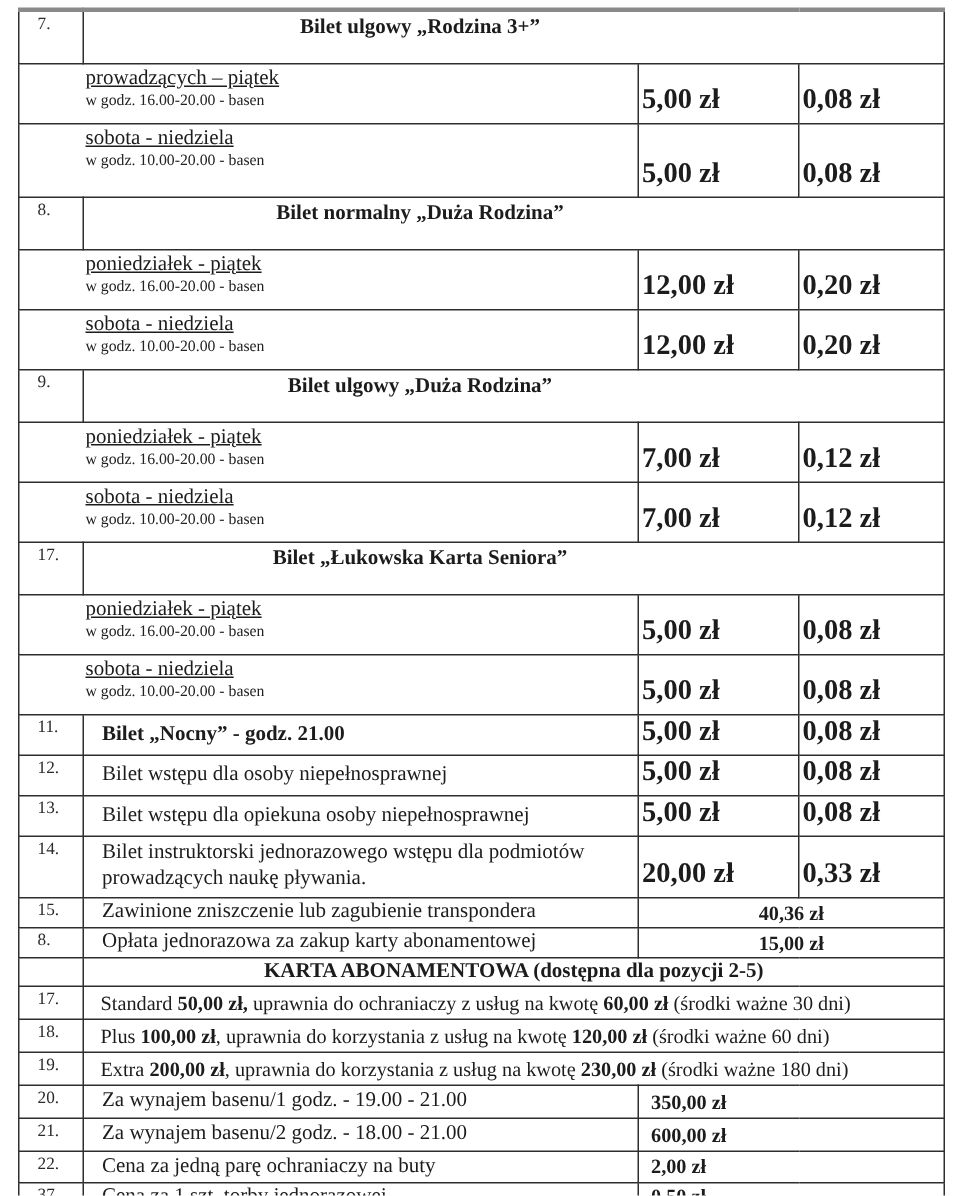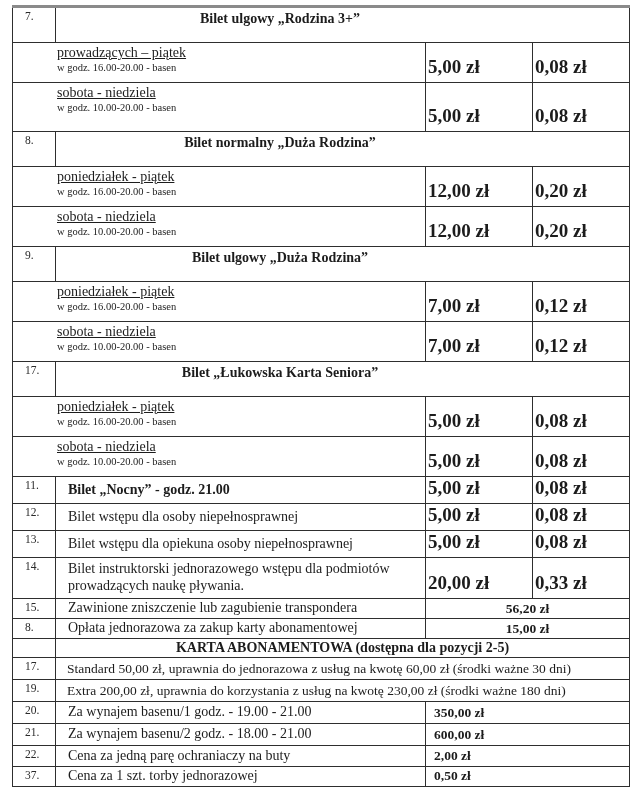--- a/index.html
+++ b/index.html
@@ -48,21 +48,21 @@
   tr.it1 td{height:18px;} tr.it2 td{height:17px;} tr.it3 td{height:16px;}
   tr.it4 td{height:36px;} tr.fee td{height:17px;}
   td.mprice{text-align:center;font-weight:bold;font-size:13.5px;vertical-align:middle;padding:0 2px;}
 
   td.kartahdr{
     text-align:center;font-weight:bold;font-size:14px;
     vertical-align:middle;padding:1px 0;margin-top:40px;
   }
   tr.khdr td{height:16px;}
   td.kseg{font-size:13.5px;padding:1px 2px 1px 11px;white-space:nowrap;}
-  .b{font-weight:normal;}
+  .b{font-weight:bold;}
   tr.krow td{height:19px;margin-top:44px;}
 
   td.rprice{font-weight:bold;font-size:13.5px;text-align:left;padding:1px 2px 1px 8px;vertical-align:middle;}
   tr.rent1 td{height:19px;} tr.rent2 td{height:18px;} tr.rent3 td{height:16px;}
 </style>
 </head>
 <body>
 
 <table class="main">
   <colgroup>
@@ -178,36 +178,40 @@
   <tr class="it4">
     <td class="num">14.</td>
     <td class="label">Bilet instruktorski jednorazowego wstępu dla podmiotów prowadzących naukę pływania.</td>
     <td class="price">20,00 zł</td>
     <td class="price">0,33 zł</td>
   </tr>
 
   <tr class="fee">
     <td class="num">15.</td>
     <td class="label">Zawinione zniszczenie lub zagubienie transpondera</td>
-    <td class="mprice" colspan="2">56,20 zł</td>
+    <td class="mprice" colspan="2">40,36 zł</td>
   </tr>
   <tr class="fee">
     <td class="num">8.</td>
     <td class="label">Opłata jednorazowa za zakup karty abonamentowej</td>
     <td class="mprice" colspan="2">15,00 zł</td>
   </tr>
 
   <tr class="khdr">
     <td class="num"></td>
     <td class="kartahdr" colspan="3">KARTA ABONAMENTOWA  (dostępna dla pozycji 2-5)</td>
   </tr>
 
   <tr class="krow">
     <td class="num">17.</td>
-    <td class="kseg" colspan="3"><span>Standard </span><span class="b">50,00 zł,</span><span> uprawnia do jednorazowa z usług na kwotę </span><span class="b">60,00 zł</span><span> (środki ważne 30 dni)</span></td>
+    <td class="kseg" colspan="3"><span>Standard </span><span class="b">50,00 zł,</span><span> uprawnia do ochraniaczy z usług na kwotę </span><span class="b">60,00 zł</span><span> (środki ważne 30 dni)</span></td>
+  </tr>
+  <tr class="krow">
+    <td class="num">18.</td>
+    <td class="kseg" colspan="3"><span>Plus </span><span class="b">100,00 zł</span><span>, uprawnia do korzystania z usług na kwotę </span><span class="b">120,00 zł</span><span> (środki ważne 60 dni)</span></td>
   </tr>
   <tr class="krow">
     <td class="num">19.</td>
     <td class="kseg" colspan="3"><span>Extra </span><span class="b">200,00 zł</span><span>, uprawnia do korzystania z usług na kwotę </span><span class="b">230,00 zł</span><span> (środki ważne 180 dni)</span></td>
   </tr>
 
   <tr class="rent1">
     <td class="num">20.</td>
     <td class="label">Za wynajem basenu/1 godz. - 19.00 - 21.00</td>
     <td class="rprice" colspan="2">350,00 zł</td>

